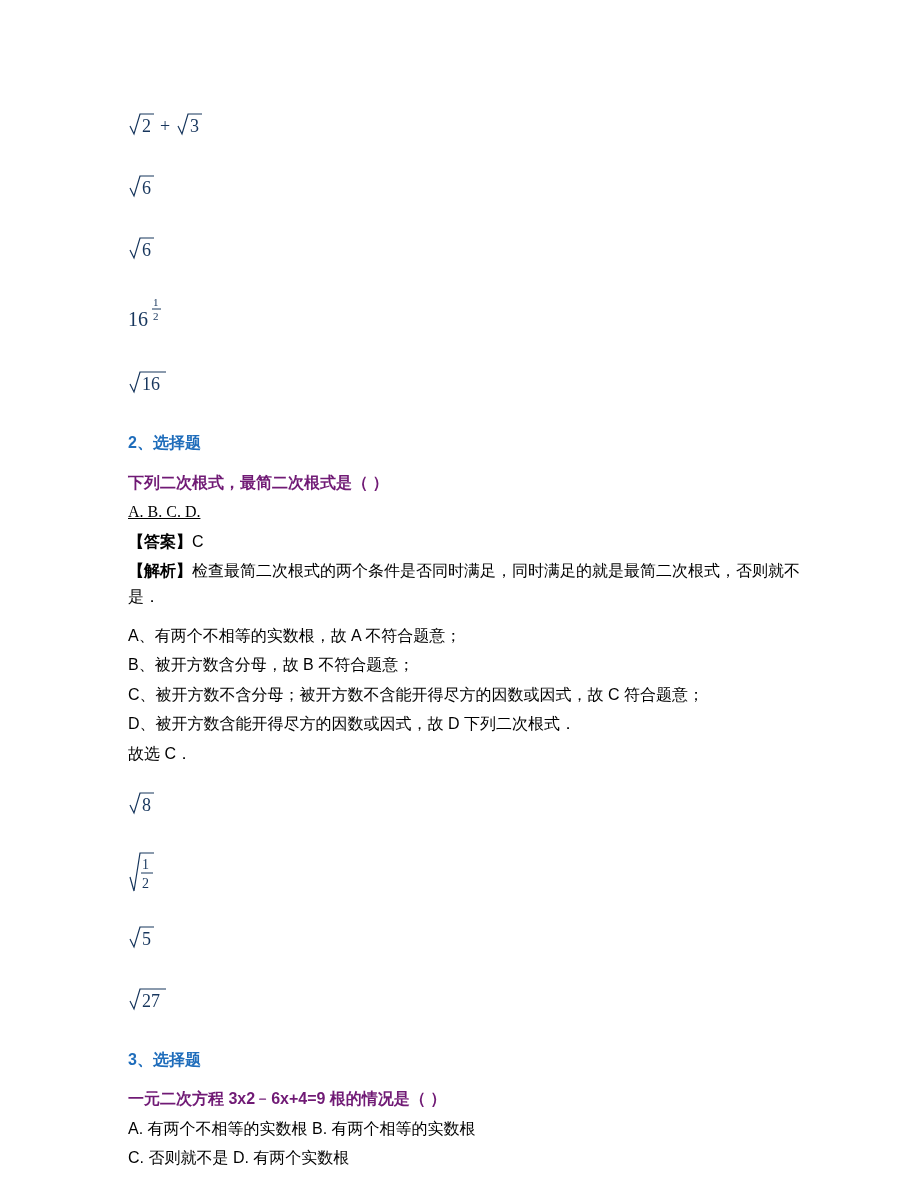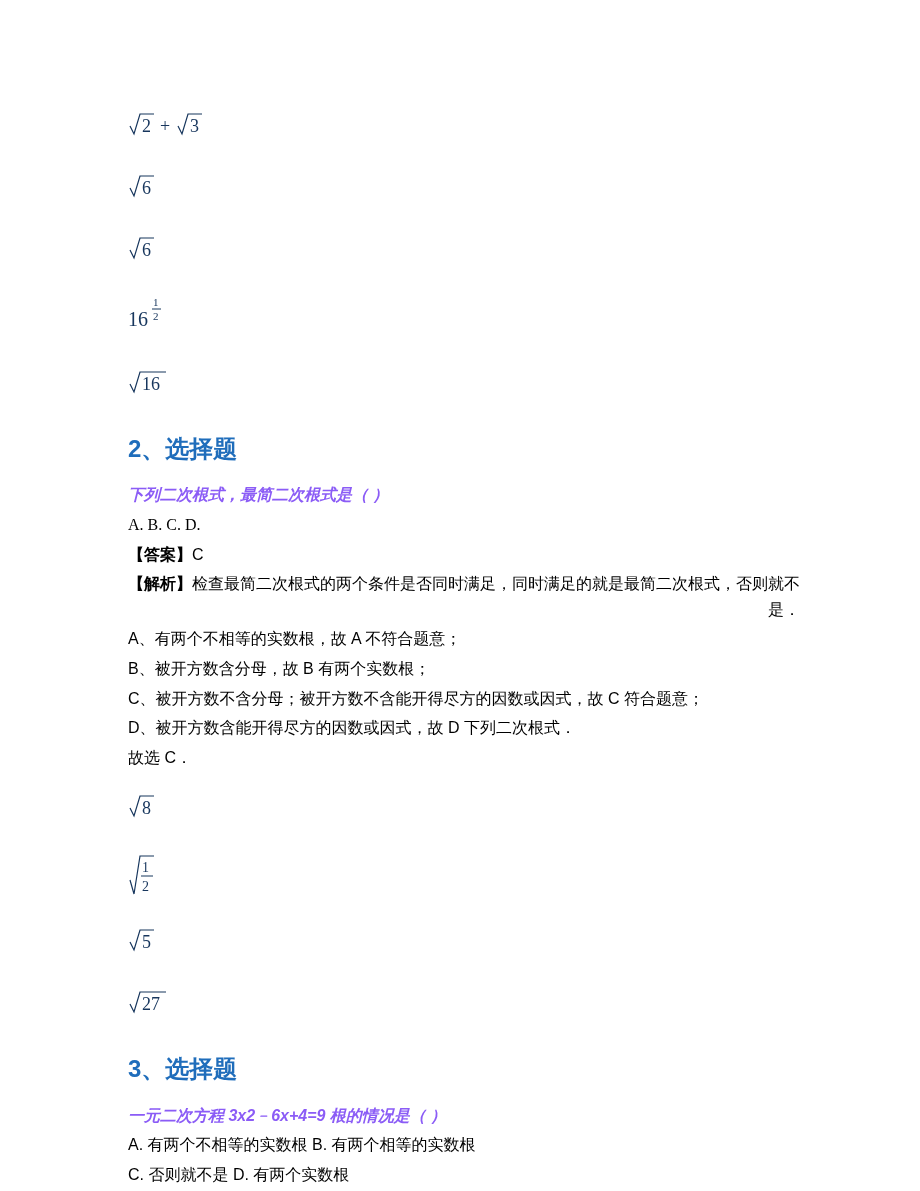--- a/index.html
+++ b/index.html
@@ -22,45 +22,44 @@
       height: 30px;
     }
     .math-tall {
       height: 40px;
     }
     .math svg {
       overflow: visible;
     }
     .section-heading {
       color: #1f6dbb;
-      font-size: 24px;
+      font-size: 16px;
       font-weight: bold;
       margin-top: 26px;
       margin-bottom: 14px;
     }
     .question-stem {
-      color: #8b5cf6;
-      font-style: italic;
+      color: #701a75;
       font-weight: bold;
       font-size: 16px;
       margin-bottom: 4px;
     }
     .options {
       margin-bottom: 4px;
       font-family: "Times New Roman", "SimSun", serif;
+      text-decoration: underline;
     }
     .answer-line {
       margin-bottom: 4px;
     }
     .label-bold {
       font-weight: bold;
     }
     .analysis-line {
-      margin-bottom: 4px;
-      text-align: right;
+      margin-bottom: 13px;
     }
     .text-block {
       margin-bottom: 4px;
     }
     .q3-options {
       margin-bottom: 4px;
     }
   </style>
 </head>
 <body>
@@ -108,21 +107,21 @@
 <div class="section-heading">2、选择题</div>
 <div class="question-stem">下列二次根式，最简二次根式是（ ）</div>
 <div class="options">A.  B.  C.  D.</div>
 <div class="answer-line">
   <span class="label-bold">【答案】</span><span>C</span>
 </div>
 <div class="analysis-line">
   <span class="label-bold">【解析】</span><span>检查最简二次根式的两个条件是否同时满足，同时满足的就是最简二次根式，否则就不是．</span>
 </div>
 <div class="text-block">A、有两个不相等的实数根，故 A 不符合题意；</div>
-<div class="text-block">B、被开方数含分母，故 B 有两个实数根；</div>
+<div class="text-block">B、被开方数含分母，故 B 不符合题意；</div>
 <div class="text-block">C、被开方数不含分母；被开方数不含能开得尽方的因数或因式，故 C 符合题意；</div>
 <div class="text-block">D、被开方数含能开得尽方的因数或因式，故 D 下列二次根式．</div>
 <div class="text-block">故选 C．</div>
 
 <div class="math" style="margin-top:22px;">
   <svg width="40" height="30" viewBox="0 0 40 30">
     <path d="M2 16 L6 24 L12 4 L26 4" stroke="#17365d" stroke-width="1.2" fill="none"></path>
     <text x="14" y="22" font-size="18" fill="#17365d" font-family="Cambria Math,serif">8</text>
   </svg>
 </div>

